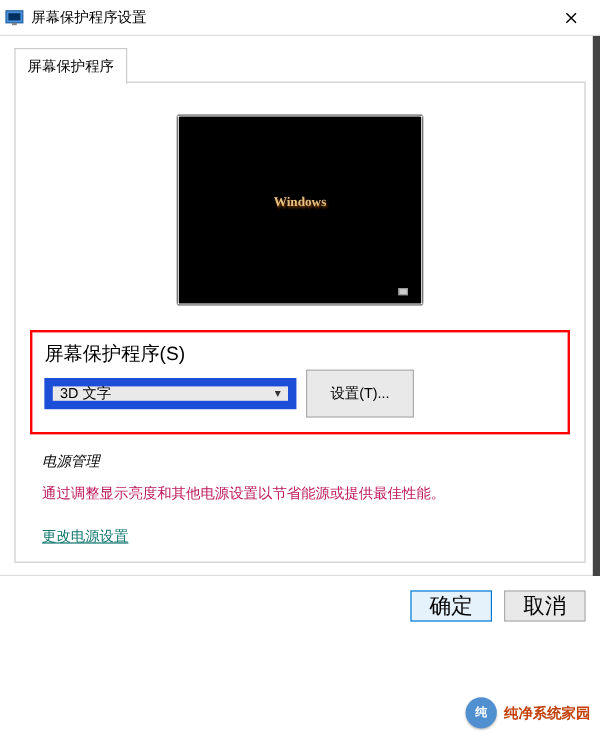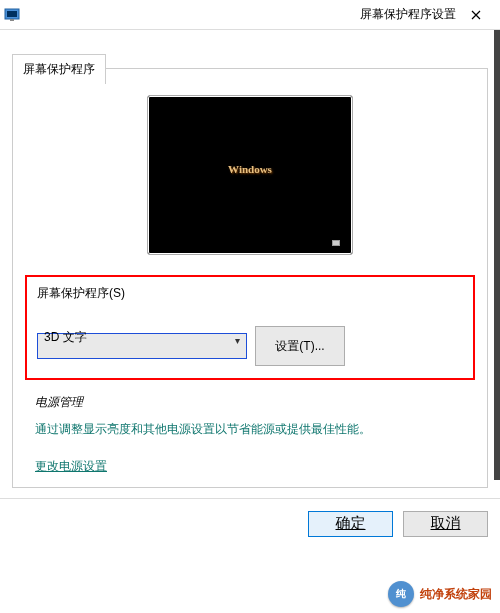--- a/index.html
+++ b/index.html
@@ -1,65 +1,65 @@
 <!DOCTYPE html>
 <html><head>
   <meta charset="utf-8">
   <style>
     * { box-sizing: border-box; margin: 0; padding: 0; font-family: "Microsoft YaHei", "SimSun", sans-serif; }
     body { width: 500px; height: 613px; background: #fff; position: relative; overflow: hidden; }
     
     .titlebar { height: 30px; border-bottom: 1px solid #ddd; display: flex; align-items: center; padding: 0 4px; background: #fff; }
     .titlebar-icon { width: 16px; height: 16px; margin-right: 6px; }
-    .titlebar-title { font-size: 12px; color: #000; flex: 1; text-align: right; }
+    .titlebar-title { font-size: 12px; color: #000; flex: 1; }
     .titlebar-close { width: 40px; height: 28px; display: flex; align-items: center; justify-content: center; font-size: 14px; color: #000; }
     
     .tab-strip { margin: 8px 0 0 12px; position: relative; z-index: 2; }
-    .tab { display: inline-block; padding: 6px 10px; font-size: 12px; border: 1px solid #ccc; border-bottom: none; background: #fff; position: relative; top: 16px; }
+    .tab { display: inline-block; padding: 6px 10px; font-size: 12px; border: 1px solid #ccc; border-bottom: none; background: #fff; position: relative; top: 2px; }
     
     .tab-panel { border: 1px solid #ccc; margin: 0 12px 10px 12px; background: #fff; padding: 16px 12px 12px 12px; }
     
     .preview-area { display: flex; justify-content: center; margin: 10px 0 20px 0; }
     .monitor-frame { width: 206px; height: 160px; background: #000000; border: 1px solid #aaa; border-radius: 3px; position: relative; box-shadow: inset 0 0 0 1px #fff; }
     .monitor-screen { position: absolute; top: 10px; left: 10px; right: 10px; bottom: 22px; background: #000; display: flex; align-items: center; justify-content: center; }
     .monitor-text { color: #e8c080; font-size: 11px; font-weight: bold; text-shadow: 1px 1px 2px #804000; font-family: "Times New Roman", serif; }
     .monitor-button { position: absolute; bottom: 8px; right: 12px; width: 8px; height: 6px; background: #ccc; border: 1px solid #999; }
     
     .highlight-box { border: 2px solid #ff0000; padding: 8px 10px 12px 10px; margin-bottom: 14px; }
     
-    .fieldset-label { font-size: 12px; color: #000; margin-bottom: 24px; }
+    .fieldset-label { font-size: 16px; color: #000; margin-bottom: 2px; }
     
     .row { display: flex; align-items: center; gap: 8px; margin-bottom: 12px; }
     .row:last-child { margin-bottom: 0; }
     
-    .dropdown { flex: 0 0 210px; height: 26px; border: 1px solid #1d4ed8; background: #e9e9e9; display: flex; align-items: flex-end; padding: 12px 6px; font-size: 12px; position: relative; }
+    .dropdown { flex: 0 0 210px; height: 26px; border: 7px solid #1d4ed8; background: #e9e9e9; display: flex; align-items: center; padding: 0 6px; font-size: 12px; position: relative; }
     .dropdown-arrow { position: absolute; right: 6px; font-size: 10px; color: #333; }
     
     .btn { height: 40px; border: 1px solid #adadad; background: #e9e9e9; font-size: 12px; padding: 0 14px; display: inline-flex; align-items: center; justify-content: center; cursor: default; }
     .btn-settings { flex: 0 0 90px; }
     .btn-preview { flex: 0 0 80px; }
     
     .label { font-size: 12px; color: #000; }
     
     .spinner { width: 56px; height: 24px; border: 1px solid #adadad; display: flex; background: #fff; margin-left: 10px; }
     .spinner-input { flex: 1; border: none; text-align: right; padding: 0 4px; font-size: 12px; outline: none; }
     .spinner-btns { width: 16px; display: flex; flex-direction: column; border-left: 1px solid #adadad; }
     .spinner-btn { flex: 1; background: #e9e9e9; display: flex; align-items: center; justify-content: center; font-size: 7px; line-height: 1; }
     .spinner-btn:first-child { border-bottom: 1px solid #adadad; }
     
     .checkbox-wrap { display: flex; align-items: center; gap: 5px; margin-left: 18px; }
     .checkbox { width: 13px; height: 13px; border: 1px solid #333; background: #fff; }
     
     .power-section { padding: 0 10px; }
     .power-title { font-size: 12px; margin-bottom: 10px; font-style: italic; }
-    .power-desc { font-size: 12px; color: #0f766e; margin-bottom: 18px; line-height: 1.4; }
+    .power-desc { font-size: 12px; color: #be185d; margin-bottom: 18px; line-height: 1.4; }
     .link { color: #0f766e; font-size: 12px; text-decoration: underline; cursor: pointer; }
     
     .button-row { display: flex; justify-content: flex-end; gap: 10px; padding: 12px 12px 0 0; border-top: 1px solid #ddd; margin-top: 10px; }
-    .btn-main { width: 85px; height: 26px; border: 1px solid #adadad; background: #e9e9e9; font-size: 15px; text-decoration: underline; }
+    .btn-main { width: 68px; height: 26px; border: 1px solid #adadad; background: #e9e9e9; font-size: 18px; }
     .btn-primary { border: 1px solid #0078d7; background: #e5f1fb; }
     
     .right-bar { position: absolute; right: 0; top: 30px; width: 6px; height: 450px; background: #444; }
     
     .watermark { position: absolute; right: 8px; bottom: 6px; display: flex; align-items: center; gap: 6px; font-size: 12px; }
     .watermark-badge { width: 26px; height: 26px; border-radius: 50%; background: #5090d0; display: flex; align-items: center; justify-content: center; color: #fff; font-size: 10px; font-weight: bold; box-shadow: 0 1px 2px rgba(0,0,0,0.3); }
     .watermark-text { color: #c2410c; font-weight: bold; }
   </style>
 </head>
 <body>

